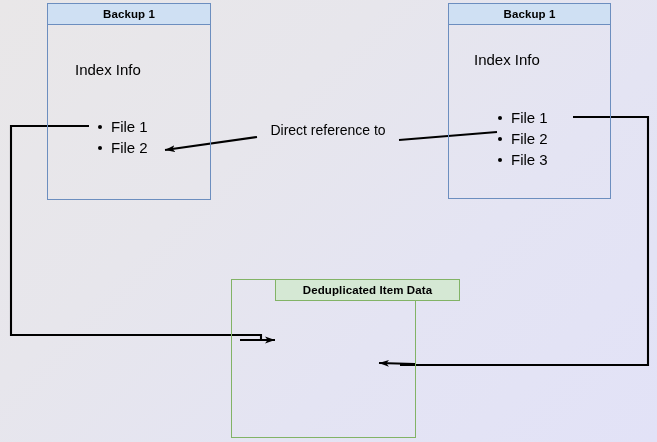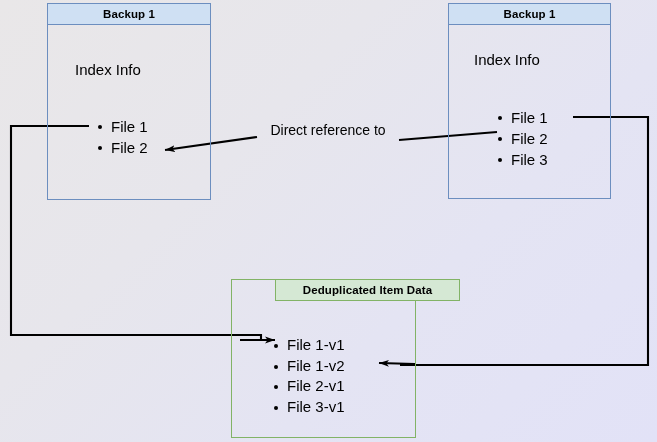--- a/index.html
+++ b/index.html
@@ -140,24 +140,18 @@
   <ul class="file-list" style="left:497px; top:107px;">
     <li>File 1</li>
     <li>File 2</li>
     <li>File 3</li>
   </ul>
 
   <div class="box green" style="left:231px; top:279px; width:185px; height:159px;"></div>
   <div class="box-header green" style="left:231px; top:279px; width:185px; height:22px;margin-left:44px;">
     <span>Deduplicated Item Data</span>
   </div>
-  <ul class="file-list wide" style="left:273px; top:335px;">
-    <li>File 1-v1</li>
-    <li>File 1-v2</li>
-    <li>File 2-v1</li>
-    <li>File 3-v1</li>
-  </ul>
 
   <div class="caption" style="left:248px; top:122px; width:160px;">
     <div>Direct reference to</div>
   </div>
 
 </div>
 
 </body></html>

